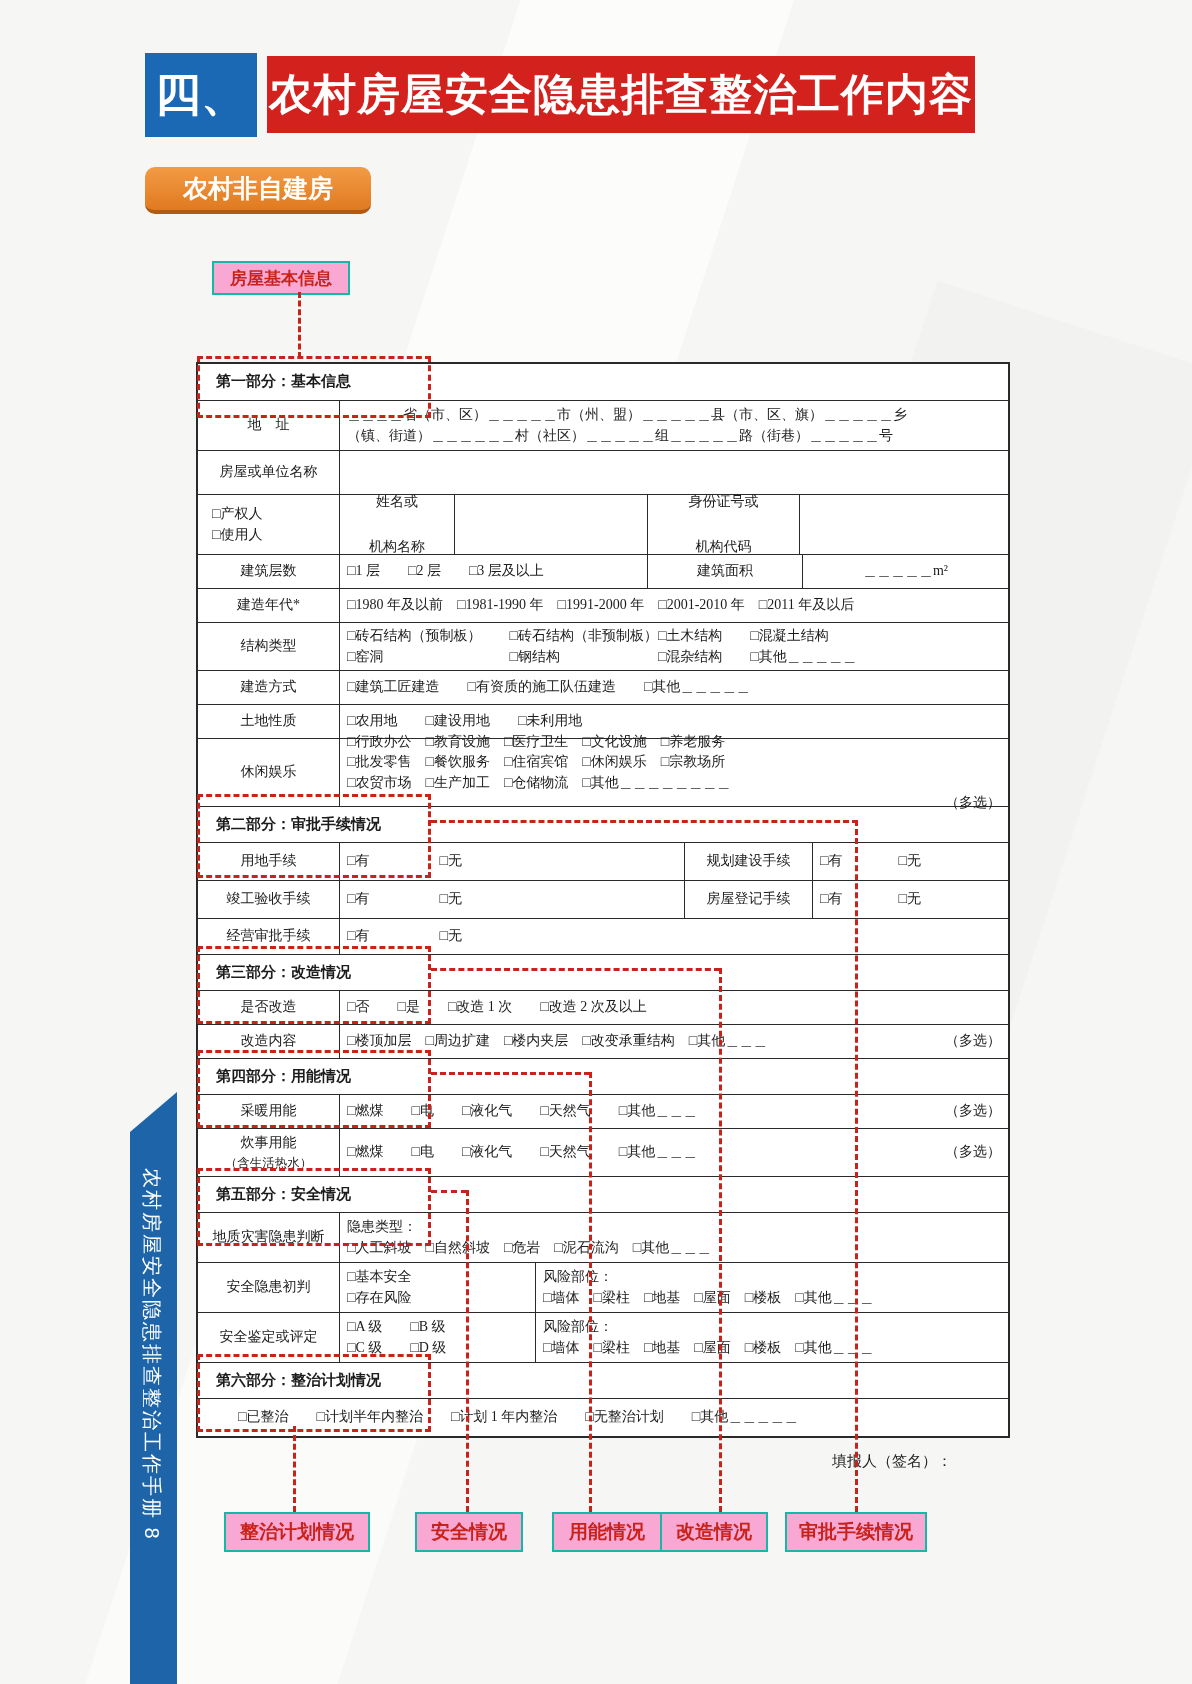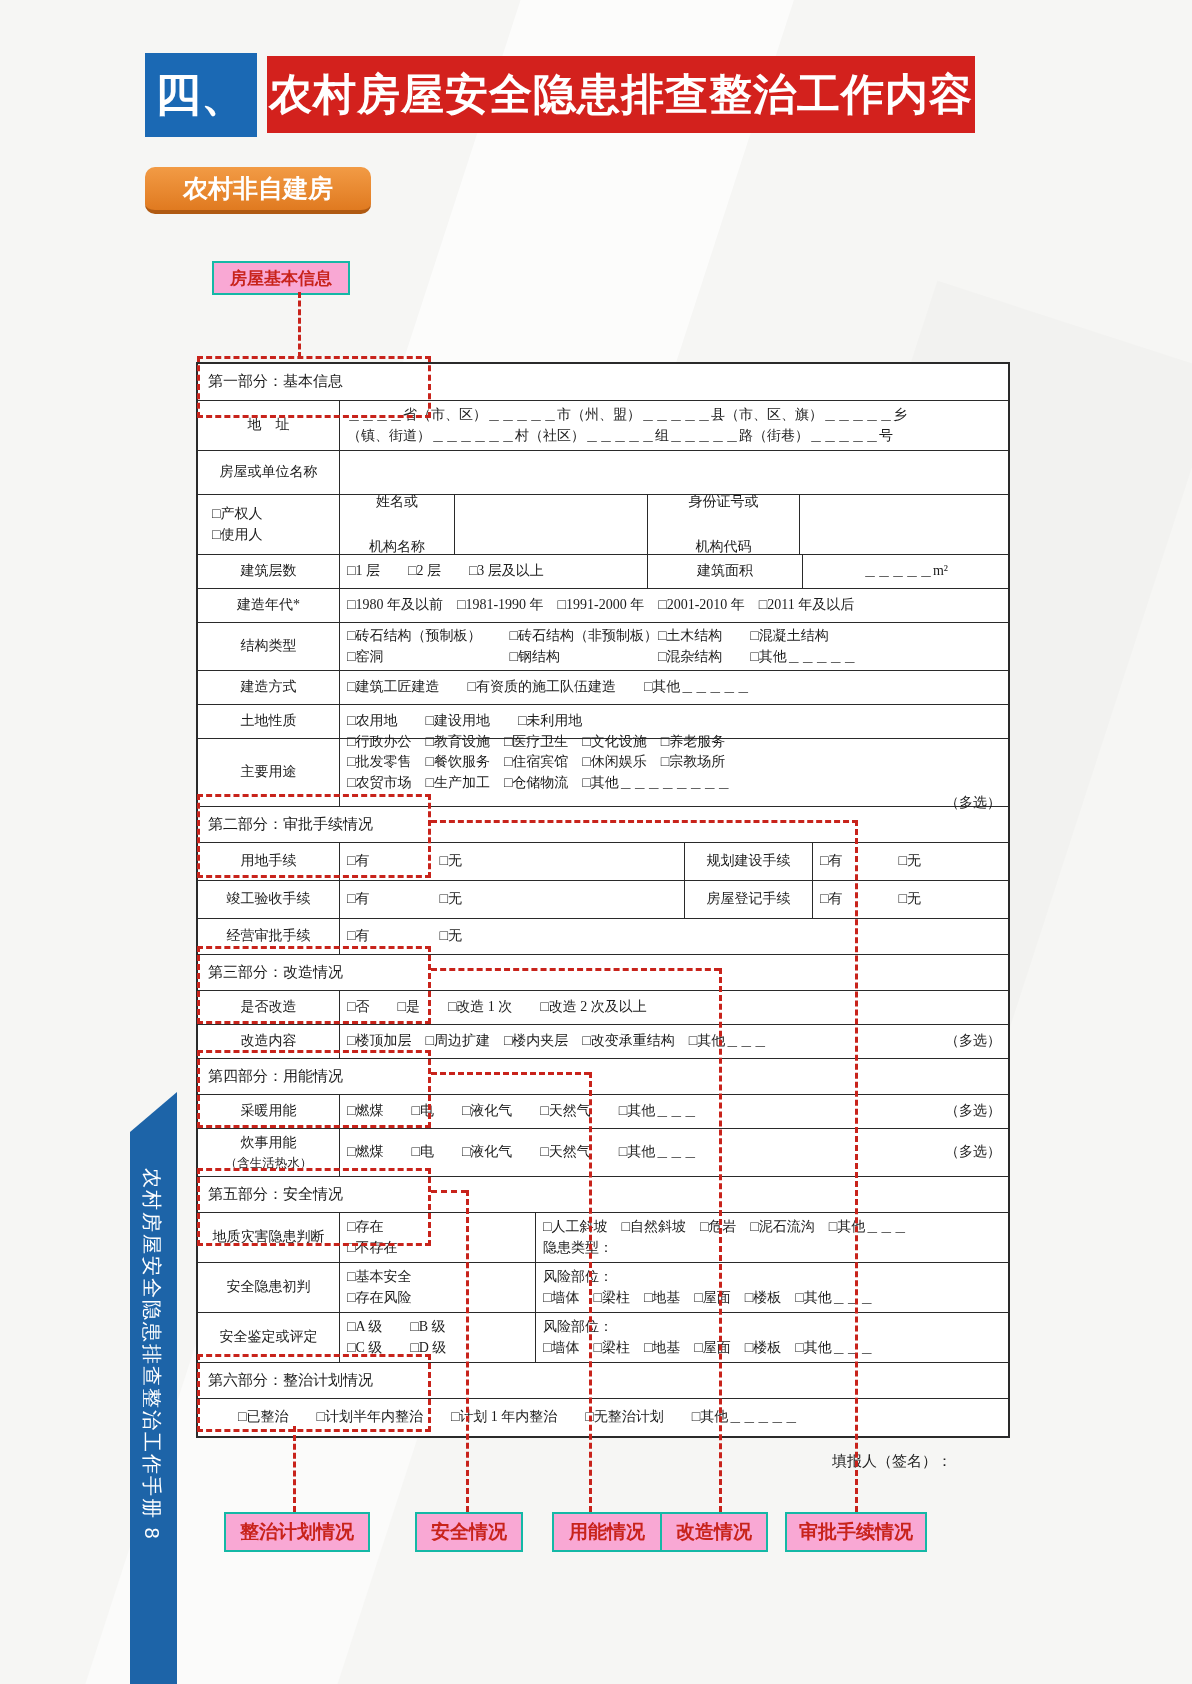--- a/index.html
+++ b/index.html
@@ -32,21 +32,21 @@
   .tbl{position:absolute;left:196px;top:362px;width:814px;border:2px solid #2a2a2a;background:#fff;
        font-family:"Liberation Serif","DejaVu Serif",serif;font-size:14px;color:#1c1c1c;box-sizing:border-box;}
   .tbl *{box-sizing:border-box;}
   .row{display:flex;border-top:1px solid #2a2a2a;align-items:stretch;}
   .row:first-child{border-top:none;}
   .cell{border-left:1px solid #2a2a2a;display:flex;flex-direction:column;justify-content:center;
         padding:2px 7px;line-height:1.45;}
   .cell:first-child{border-left:none;}
   .lab{width:141px;align-items:center;text-align:center;flex-shrink:0;}
   .grow{flex:1 1 auto;min-width:0;}
-  .sec{font-weight:normal;font-size:15px;padding-left:10px;justify-content:center;}
+  .sec{font-weight:bold;font-size:15px;padding-left:18px;justify-content:center;}
   .center{align-items:center;text-align:center;gap:24px;}
   .split{flex-direction:row;justify-content:space-between;align-items:center;}
   .multi{white-space:nowrap;padding-left:8px;}
   .mline{text-align:right;}
   .w308{width:308px;flex-shrink:0;} .w155{width:155px;flex-shrink:0;}
   .w115{width:115px;flex-shrink:0;} .w193{width:193px;flex-shrink:0;} .w152{width:152px;flex-shrink:0;}
   .w345{width:345px;flex-shrink:0;} .w128{width:128px;flex-shrink:0;} .w196{width:196px;flex-shrink:0;}
   .h36{height:36px;} .h50{height:50px;} .h44{height:44px;} .h60{height:60px;} .h34{height:34px;}
   .h48{height:48px;} .h68{height:68px;} .h38{height:38px;}
   .small{font-size:12.5px;}
@@ -151,21 +151,21 @@
       <div class="cell lab">建造方式</div>
       <div class="cell grow">□建筑工匠建造　　□有资质的施工队伍建造　　□其他＿＿＿＿＿</div>
     </div>
 
     <div class="row h34">
       <div class="cell lab">土地性质</div>
       <div class="cell grow">□农用地　　□建设用地　　□未利用地</div>
     </div>
 
     <div class="row h68">
-      <div class="cell lab">主要用途</div>
+      <div class="cell lab">休闲娱乐</div>
       <div class="cell grow">
         <div>□行政办公　□教育设施　□医疗卫生　□文化设施　□养老服务</div>
         <div>□批发零售　□餐饮服务　□住宿宾馆　□休闲娱乐　□宗教场所</div>
         <div>□农贸市场　□生产加工　□仓储物流　□其他＿＿＿＿＿＿＿＿</div>
         <div class="mline">（多选）</div>
       </div>
     </div>
 
     <div class="row h36">
       <div class="cell sec grow">第二部分：审批手续情况</div>
@@ -229,27 +229,23 @@
         <span class="multi">（多选）</span>
       </div>
     </div>
 
     <div class="row h36">
       <div class="cell sec grow">第五部分：安全情况</div>
     </div>
 
     <div class="row h50">
       <div class="cell lab">地质灾害隐患判断</div>
-      <div class="cell w196">
-        <div>□存在</div>
-        <div>□不存在</div>
-      </div>
-      <div class="cell grow">
+      <div class="cell grow">
+        <div>隐患类型：</div>
         <div>□人工斜坡　□自然斜坡　□危岩　□泥石流沟　□其他＿＿＿</div>
-        <div>隐患类型：</div>
       </div>
     </div>
 
     <div class="row h50">
       <div class="cell lab">安全隐患初判</div>
       <div class="cell w196">
         <div>□基本安全</div>
         <div>□存在风险</div>
       </div>
       <div class="cell grow">

